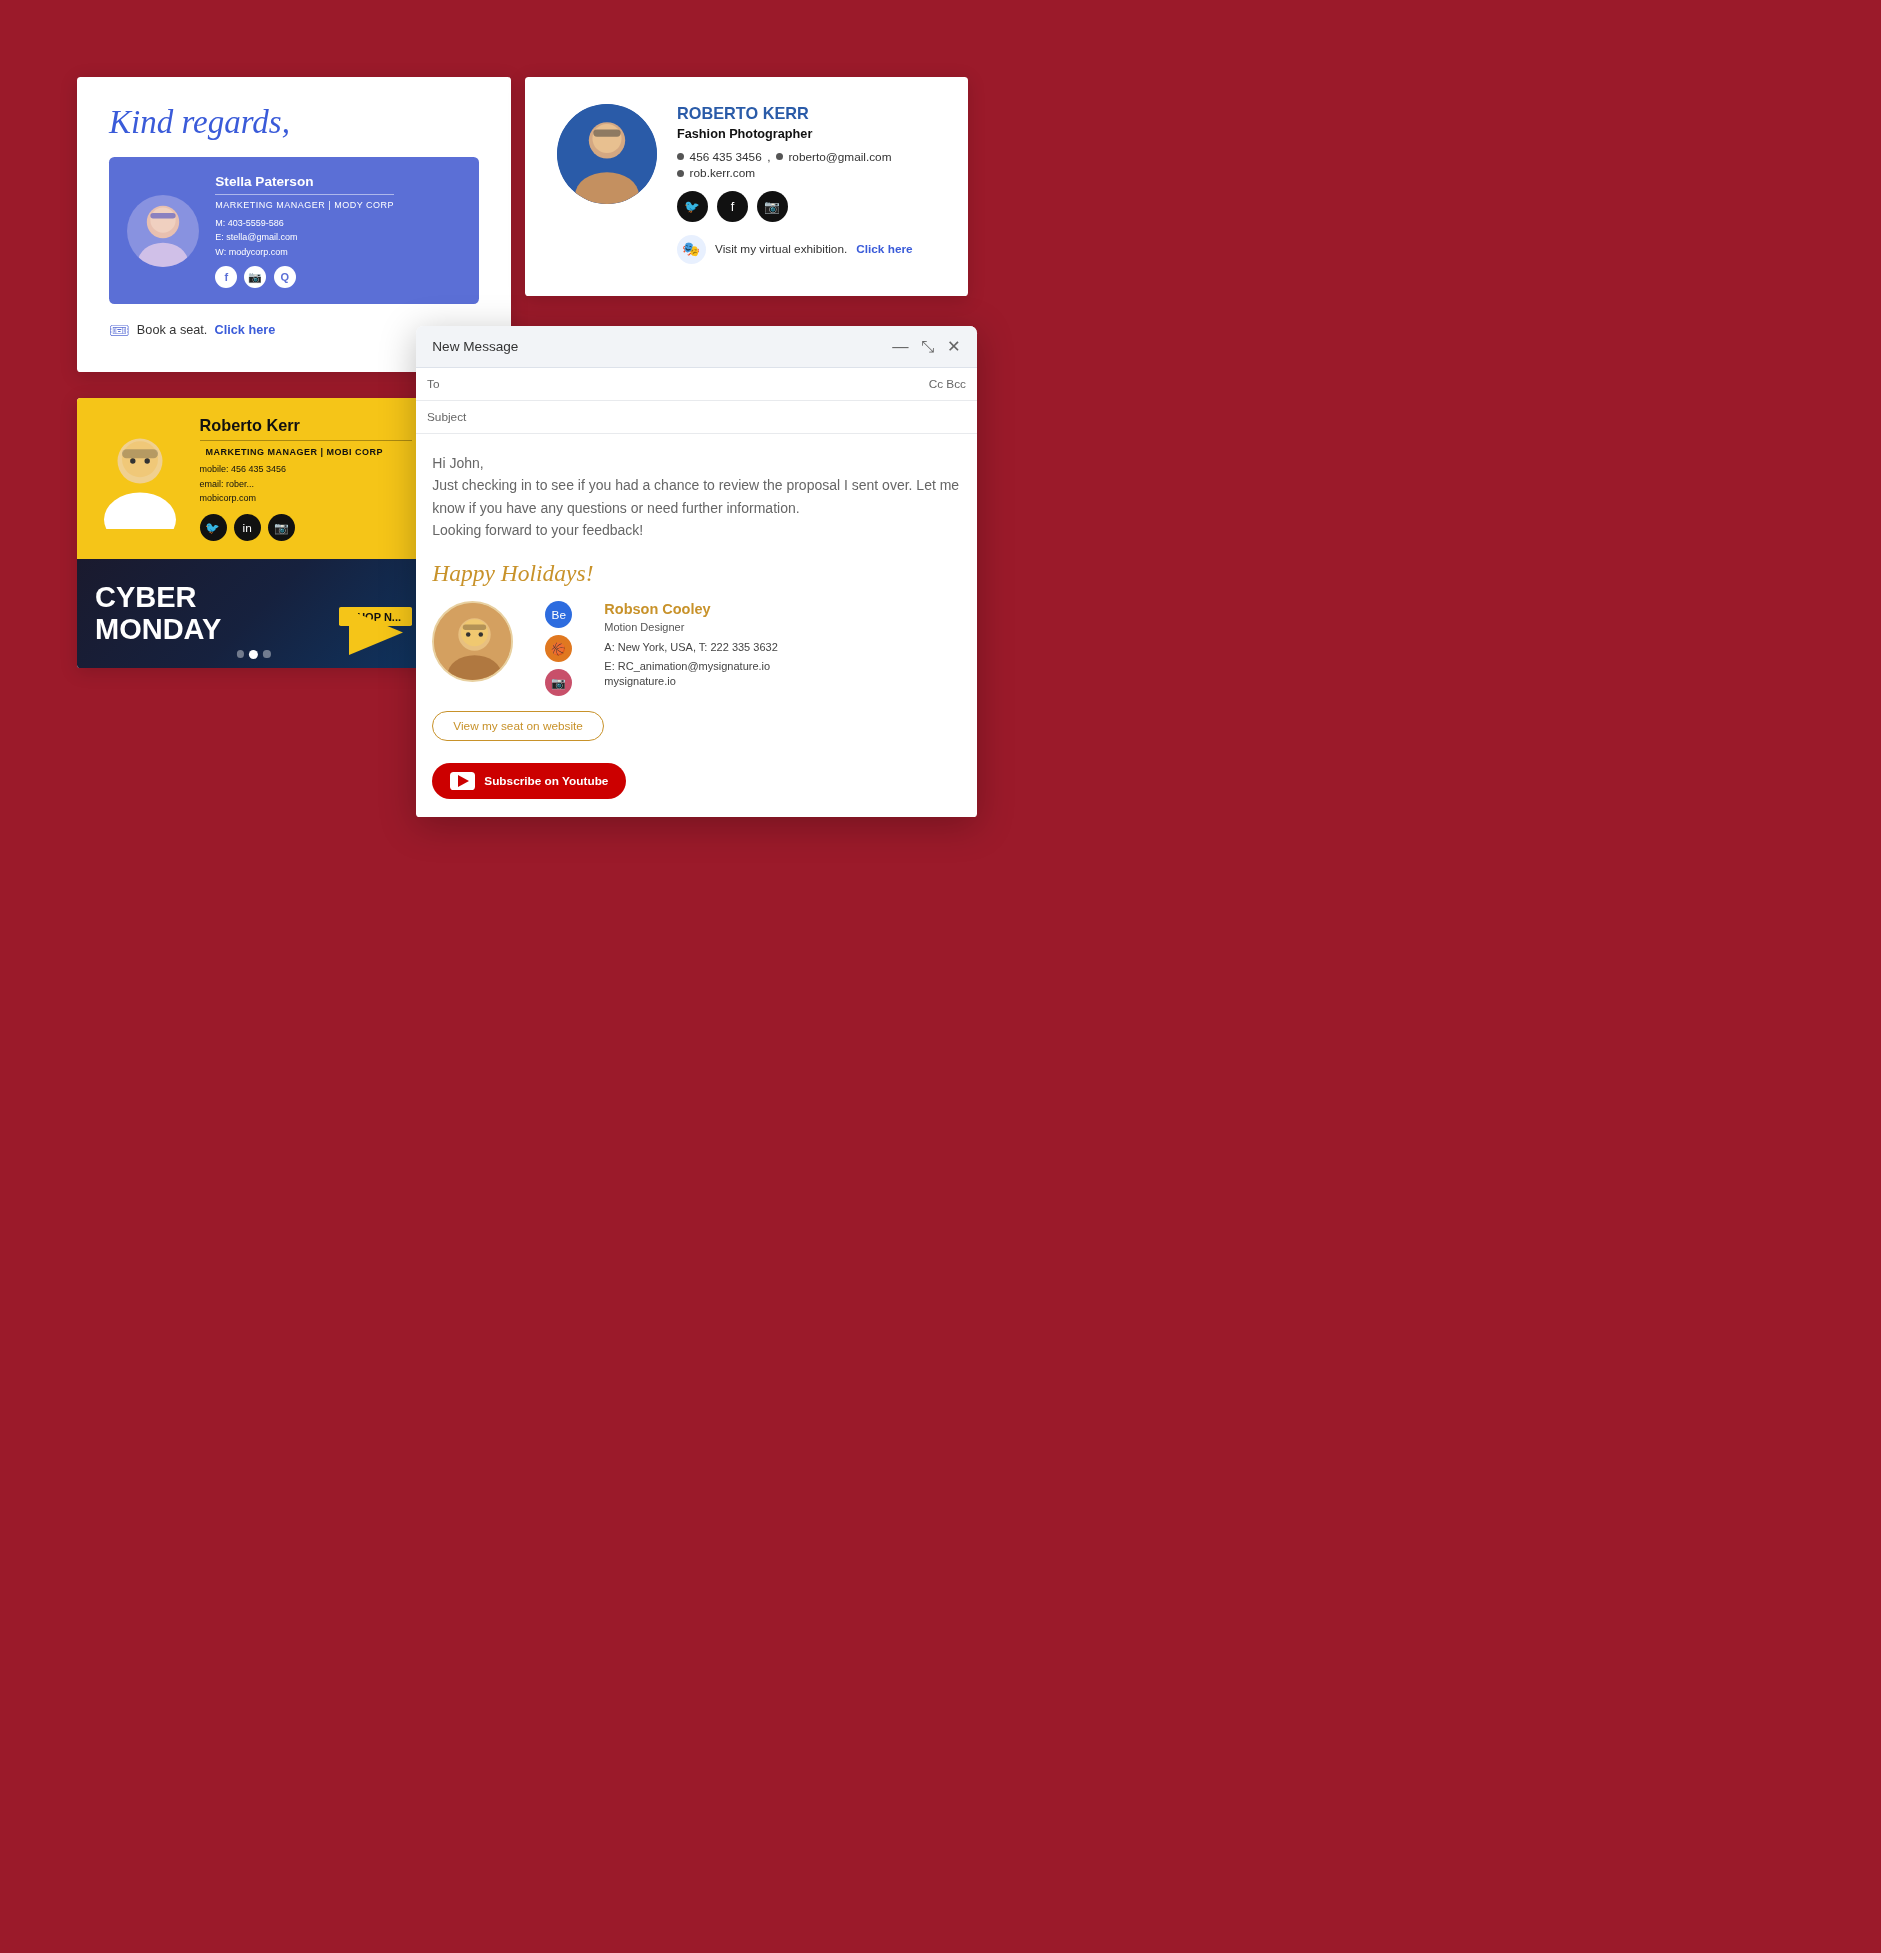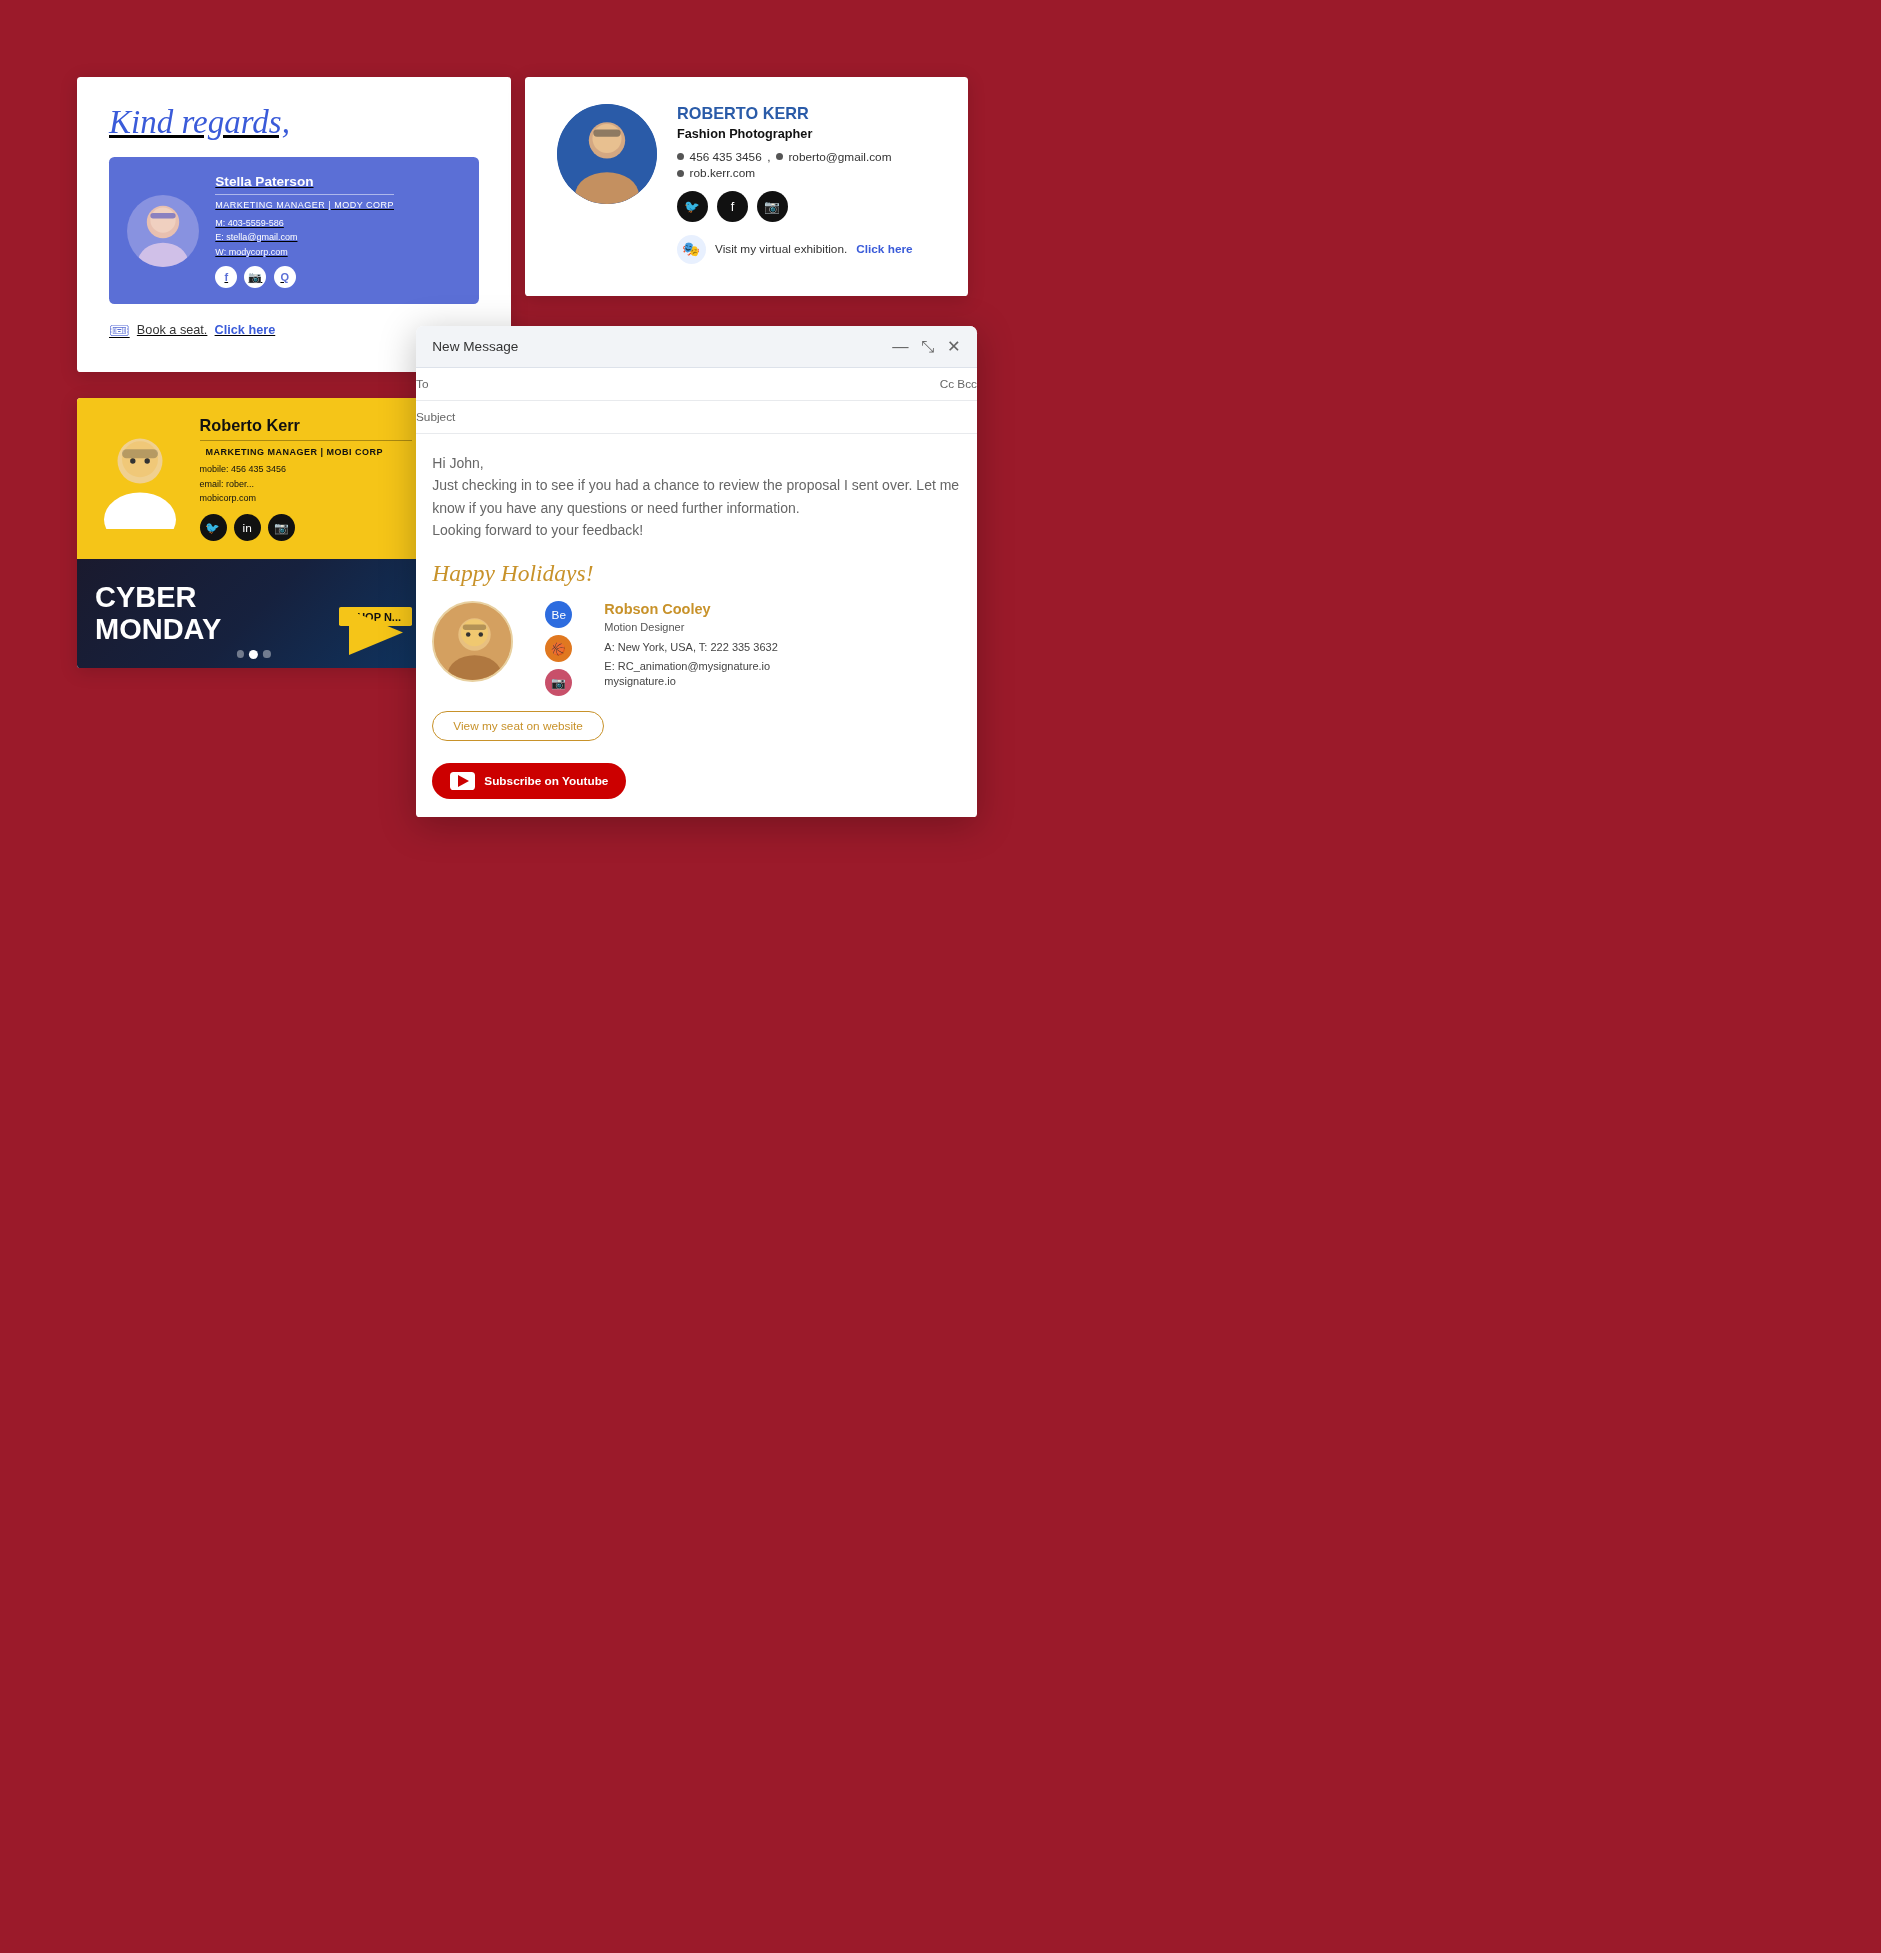--- a/index.html
+++ b/index.html
@@ -15,21 +15,20 @@
     
     .card-top-left {
       position: absolute;
       top: 77px;
       left: 77px;
       width: 434px;
       background: #fff;
       border-radius: 3.6px;
       padding: 27px 32px 32px 32px;
       box-shadow: 0 3.6px 18px rgba(0,0,0,0.15);
-      text-decoration: underline;
     }
 
     .kind-regards {
       font-family: 'Brush Script MT', cursive;
       font-size: 33px;
       color: #3a5bd9;
       margin-bottom: 16.3px;
       font-style: italic;
     }
 
@@ -387,21 +386,21 @@
 
     .header-control {
       color: #666;
       font-size: 16.3px;
       cursor: pointer;
     }
 
     .email-field-row {
       display: flex;
       align-items: center;
-      padding: 9px 0;
+      padding: 9px 11px;
       border-bottom: 0.9px solid #e8eaed;
     }
 
     .email-field-label {
       font-size: 11.8px;
       color: #666;
       width: 54px;
       flex-shrink: 0;
     }
 

